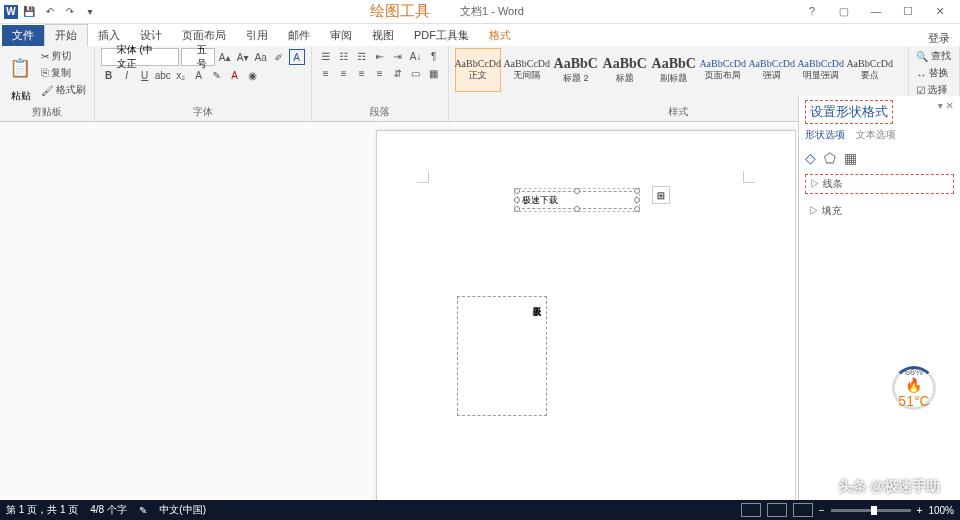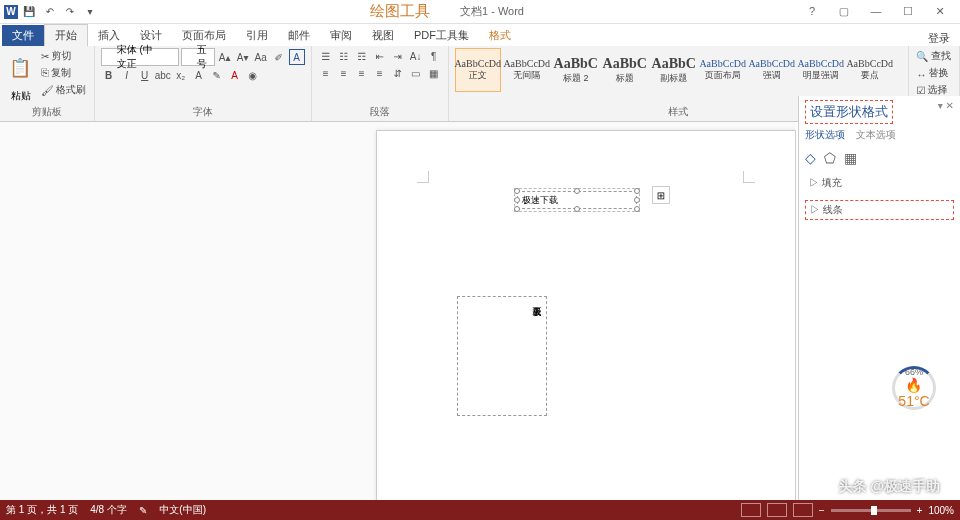--- a/index.html
+++ b/index.html
@@ -62,21 +62,21 @@
 .sidepane-icons .sel { color: #2b579a; }
 .sp-section { margin-top: 8px; font-size: 10px; color: #555; padding: 2px 4px; }
 .sp-section.hl { border: 1px dashed #e74c3c; }
 
 .gauge { position: absolute; right: 24px; bottom: 110px; width: 44px; height: 44px; border-radius: 50%; border: 3px solid #ddd; border-top-color: #2b579a; display: flex; flex-direction: column; align-items: center; justify-content: center; font-size: 9px; color: #666; transform: rotate(0deg); }
 .gauge-inner { transform: rotate(0deg); text-align: center; }
 .gauge .temp { font-size: 14px; color: #e67e22; }
 
 .watermark { position: absolute; right: 20px; bottom: 24px; font-size: 14px; color: rgba(255,255,255,0.85); text-shadow: 0 0 3px rgba(0,0,0,0.6); font-weight: bold; }
 
-.statusbar { position: absolute; bottom: 0; left: 0; right: 0; height: 20px; background: #7f1d1d; color: #fff; display: flex; align-items: center; font-size: 10px; padding: 0 6px; gap: 12px; }
+.statusbar { position: absolute; bottom: 0; left: 0; right: 0; height: 20px; background: #0f172a; color: #fff; display: flex; align-items: center; font-size: 10px; padding: 0 6px; gap: 12px; }
 .statusbar .right { margin-left: auto; display: flex; gap: 6px; align-items: center; }
 .view-btn { width: 20px; height: 14px; border: 1px solid rgba(255,255,255,0.5); }
 .zoom-slider { width: 80px; height: 3px; background: rgba(255,255,255,0.4); position: relative; }
 .zoom-slider .thumb { position: absolute; left: 50%; top: -3px; width: 6px; height: 9px; background: #fff; }
 </style>
 </head>
 <body>
 
 <div class="titlebar">
   <div class="titlebar-left">
@@ -266,22 +266,22 @@
   <span class="sidepane-close">▾ ✕</span>
   <div class="sidepane-tabs">
     <span class="sp-tab">形状选项</span>
     <span class="sp-tab inactive">文本选项</span>
   </div>
   <div class="sidepane-icons">
     <span class="sel">◇</span>
     <span>⬠</span>
     <span>▦</span>
   </div>
+  <div class="sp-section hl">▷ <span>线条</span></div>
   <div class="sp-section">▷ <span>填充</span></div>
-  <div class="sp-section hl">▷ <span>线条</span></div>
 </div>
 
 <div class="gauge">
   <div class="gauge-inner">
     <div>66%</div>
     <div class="temp">🔥 51°C</div>
   </div>
 </div>
 
 <div class="watermark">头条 @极速手助</div>

